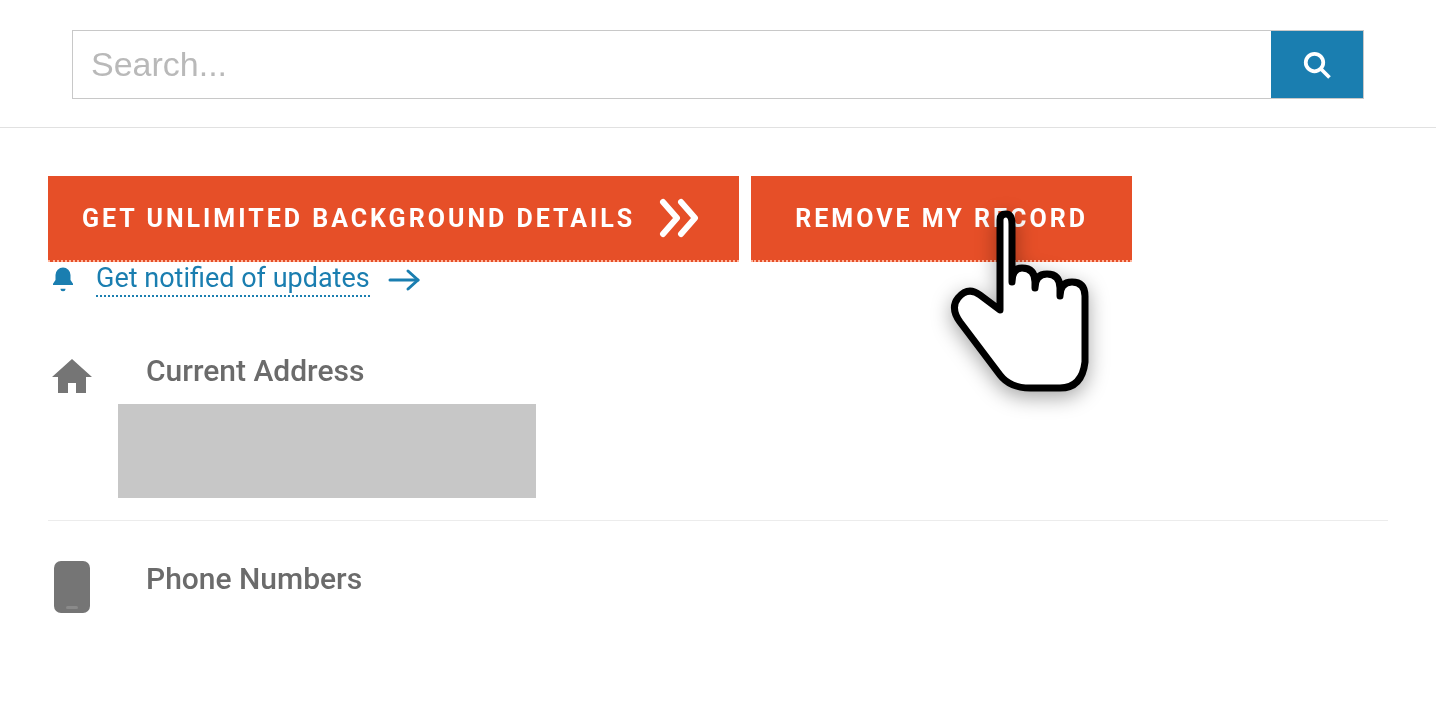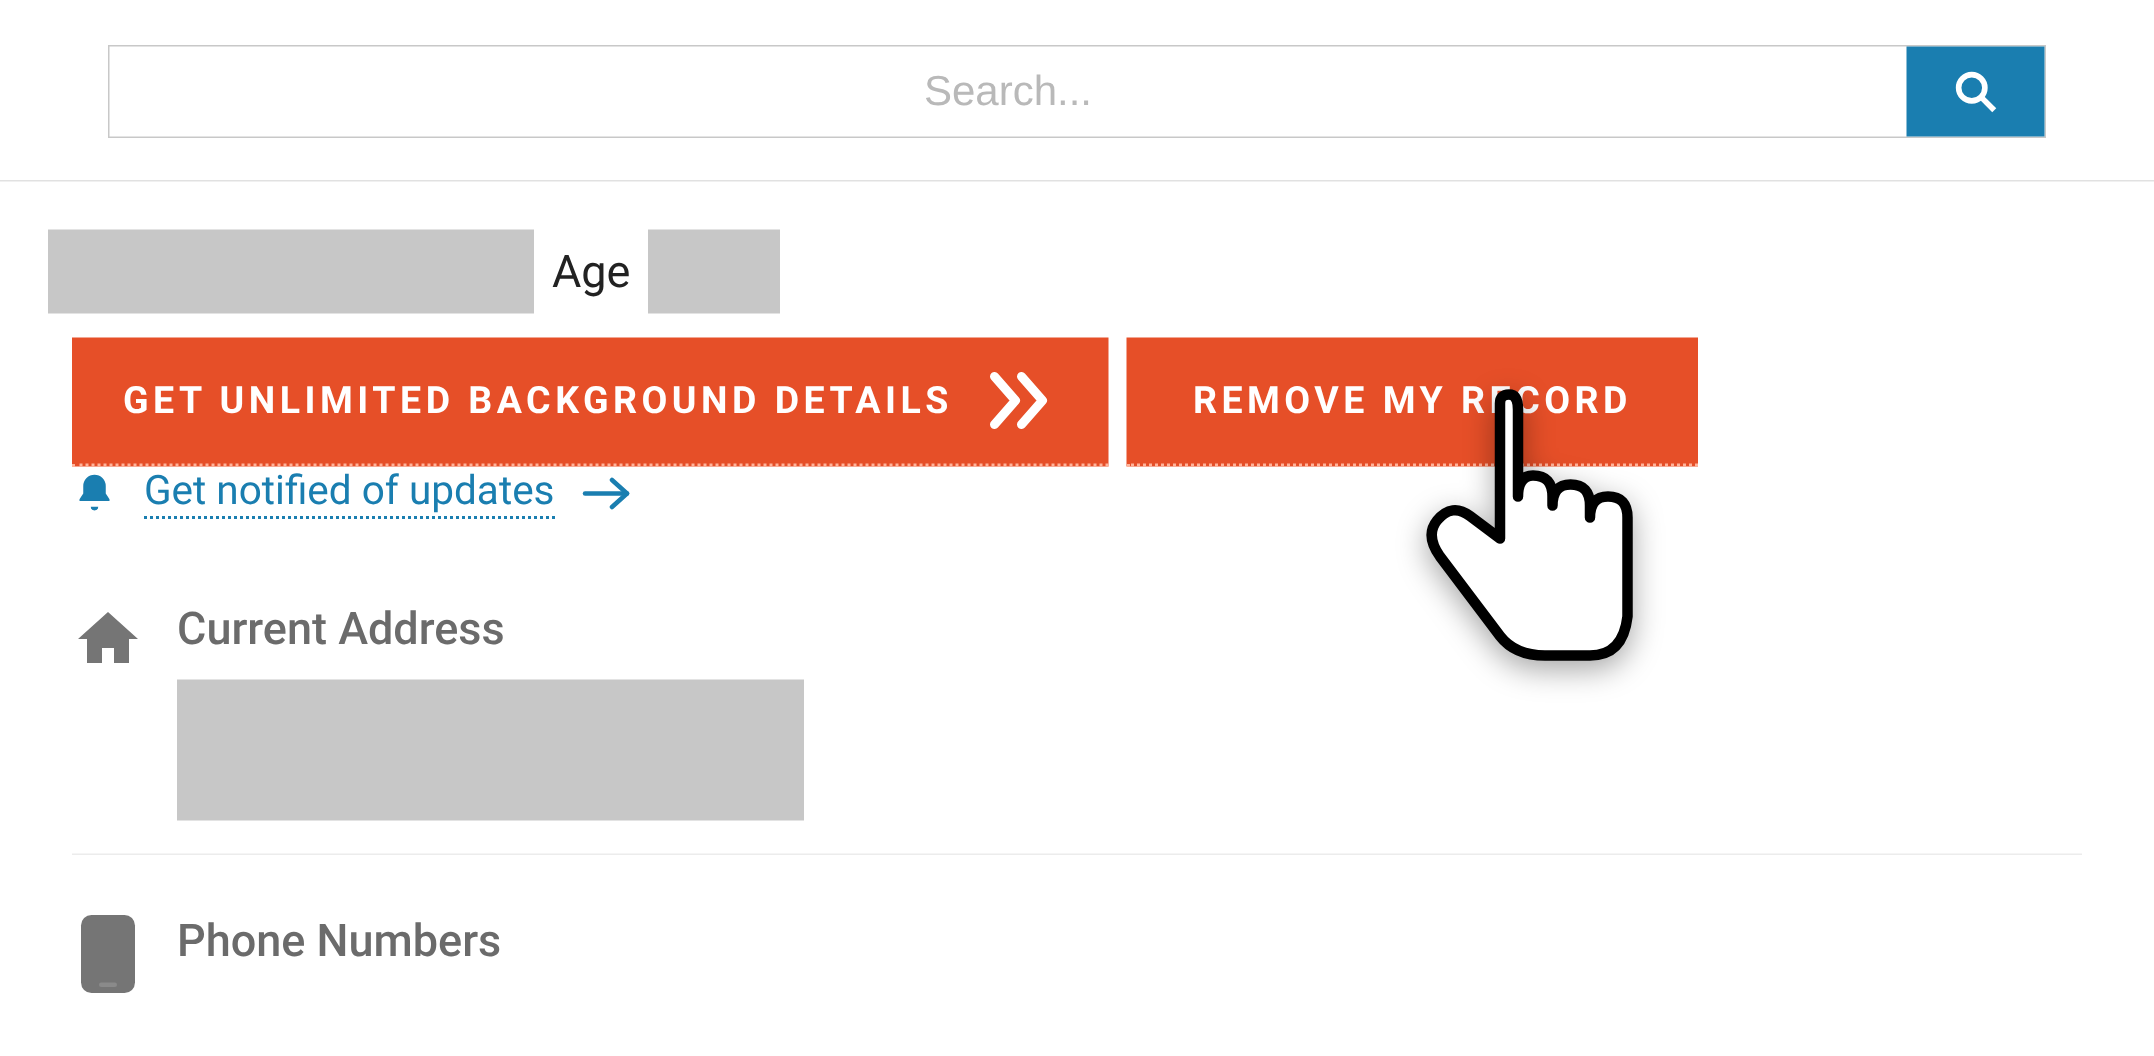--- a/index.html
+++ b/index.html
@@ -16,25 +16,24 @@
   .search-wrap {
     display: flex;
     width: 100%;
     border: 1px solid #c8c8c8;
     background: #fff;
   }
   .search-input {
     flex: 1;
     border: none;
     outline: none;
-    font-size: 28px;
+    font-size: 34px;
     padding: 14px 18px;
     color: #a16207;
     background: transparent;
-    text-align: center;
   }
   .search-input::placeholder { color: #b9b9b9; }
   .search-btn {
     width: 92px;
     background: #1a7eb0;
     border: none;
     display: flex;
     align-items: center;
     justify-content: center;
     cursor: pointer;
@@ -118,20 +117,21 @@
     gap: 22px;
     margin-top: 56px;
   }
   .sec-icon { width: 48px; height: 48px; fill: #757575; flex-shrink: 0; }
   .sec-icon.phone { width: 36px; height: 52px; border-radius: 7px; background:#757575; position:relative; margin-left:6px; margin-right:6px;}
   .sec-icon.phone::after{content:"";position:absolute;bottom:4px;left:50%;transform:translateX(-50%);width:12px;height:3px;border-radius:2px;background:#8a8a8a;}
   .sec-title {
     font-size: 30px;
     color: #6b6b6b;
     font-weight: 500;
+    margin-left: 28px;
   }
   .sec-body { display:flex; flex-direction:column; gap:10px;}
   .red-addr { width: 418px; height: 94px; margin-top: 6px;}
   .divider {
     height: 1px;
     background: #ececec;
     margin: 22px 0 0 0;
   }
 </style>
 </head>
@@ -144,25 +144,20 @@
       <svg viewBox="0 0 24 24">
         <circle cx="10" cy="10" r="7"></circle>
         <line x1="15" y1="15" x2="22" y2="22"></line>
       </svg>
     </button>
   </div>
 </div>
 
 <div class="content">
 
-  <div class="name-row">
-    <span class="redact red-name"></span>
-    <span class="age-label">Age</span>
-    <span class="redact red-age"></span>
-  </div>
 
   <div class="btn-row">
     <button class="big-btn">
       <span>GET UNLIMITED BACKGROUND DETAILS</span>
       <span class="chevrons">
         <svg viewBox="0 0 48 40">
           <polyline points="6,4 20,20 6,36"></polyline>
           <polyline points="24,4 38,20 24,36"></polyline>
         </svg>
       </span>

